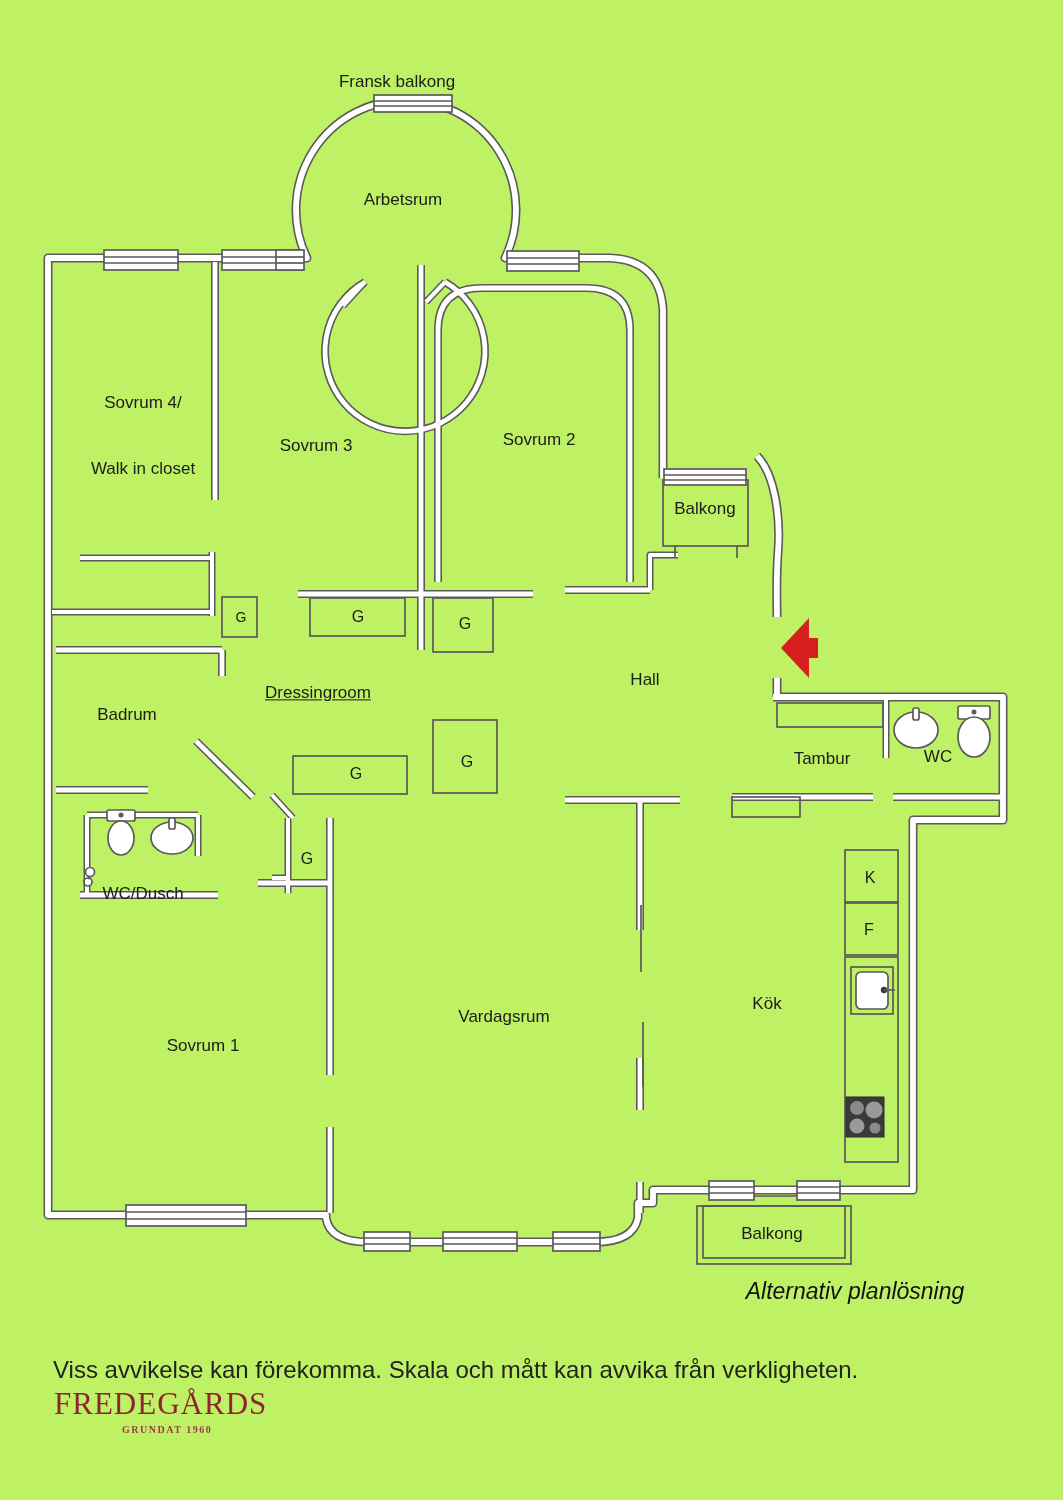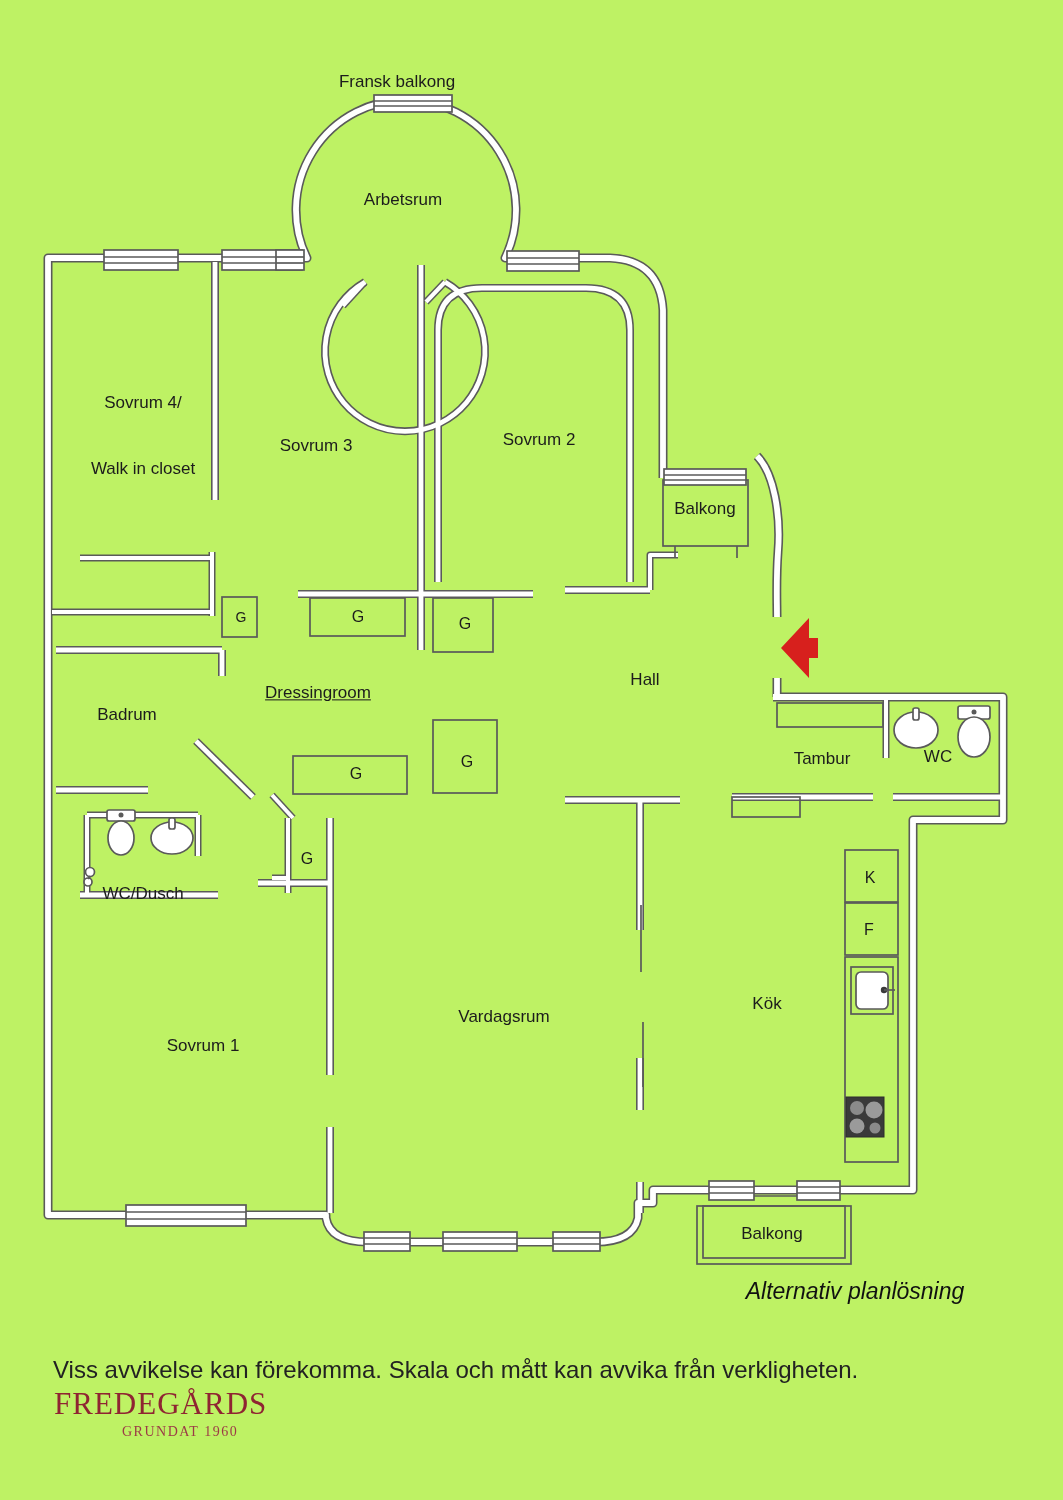--- a/index.html
+++ b/index.html
@@ -22,21 +22,21 @@
   .lbl{position:absolute;transform:translate(-50%,-50%);white-space:nowrap;
        font-size:17px;line-height:1.25;text-align:center;}
   .lbl.small{font-size:14px;}
   .lbl.marker{font-size:16px;}
   .title{position:absolute;transform:translate(-50%,-50%);white-space:nowrap;
          font-size:23px;color:#111;font-style:italic;}
   .disclaimer{position:absolute;white-space:nowrap;font-size:24px;color:#222;}
   .brand{position:absolute;font-family:"Liberation Serif",serif;
          font-size:31px;letter-spacing:1px;color:#8f2432;}
   .brand-tag{position:absolute;font-family:"Liberation Serif",serif;
-         font-size:14px;letter-spacing:1.5px;color:#9c3a46;}
+         font-size:10px;letter-spacing:1.5px;color:#9c3a46;font-weight:bold;}
 </style>
 </head>
 <body>
 
 <div class="stage">
 
   <svg width="1063" height="1500" viewBox="0 0 1063 1500">
     <defs>
       <path id="shell" d="M773,697 H1003 V820 H913 V1190 H653 V1203 H638 V1218 Q633,1242 595,1242 H368 Q330,1242 326,1218 V1215 H48 V258 H307 A110,110 0 1 1 505,258 H610 Q660,260 663,310 V478"></path>
       <path id="curveWall" d="M757,456 C774,473 781,515 778,552 C776,580 777,600 777,617"></path>

